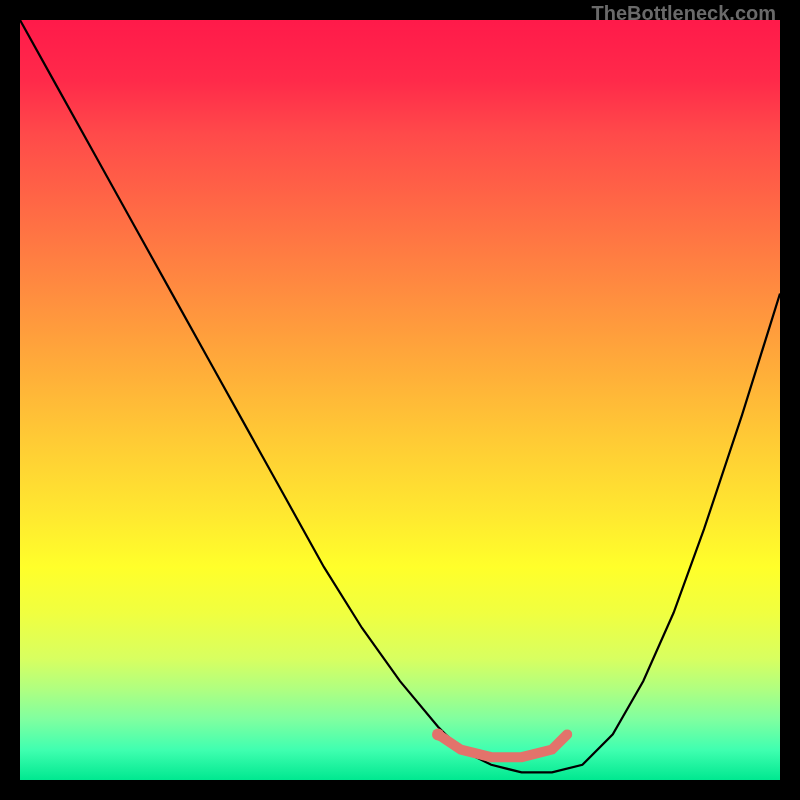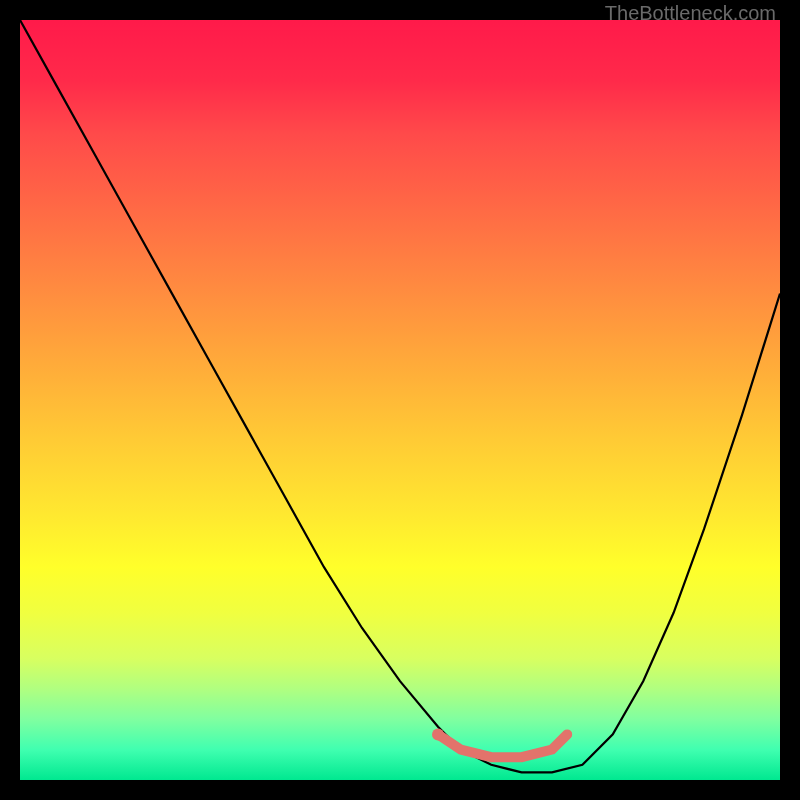--- a/index.html
+++ b/index.html
@@ -28,21 +28,21 @@
       #00e890 100%
     );
   }
   .watermark {
     position: absolute;
     top: 2px;
     right: 24px;
     color: #6a6a6a;
     font-family: Arial, sans-serif;
     font-size: 20px;
-    font-weight: normal;
+    font-weight: bold;
     z-index: 10;
     text-align: center;
   }
   svg.curve {
     position: absolute;
     left: 0;
     top: 0;
     width: 760px;
     height: 760px;
   }

